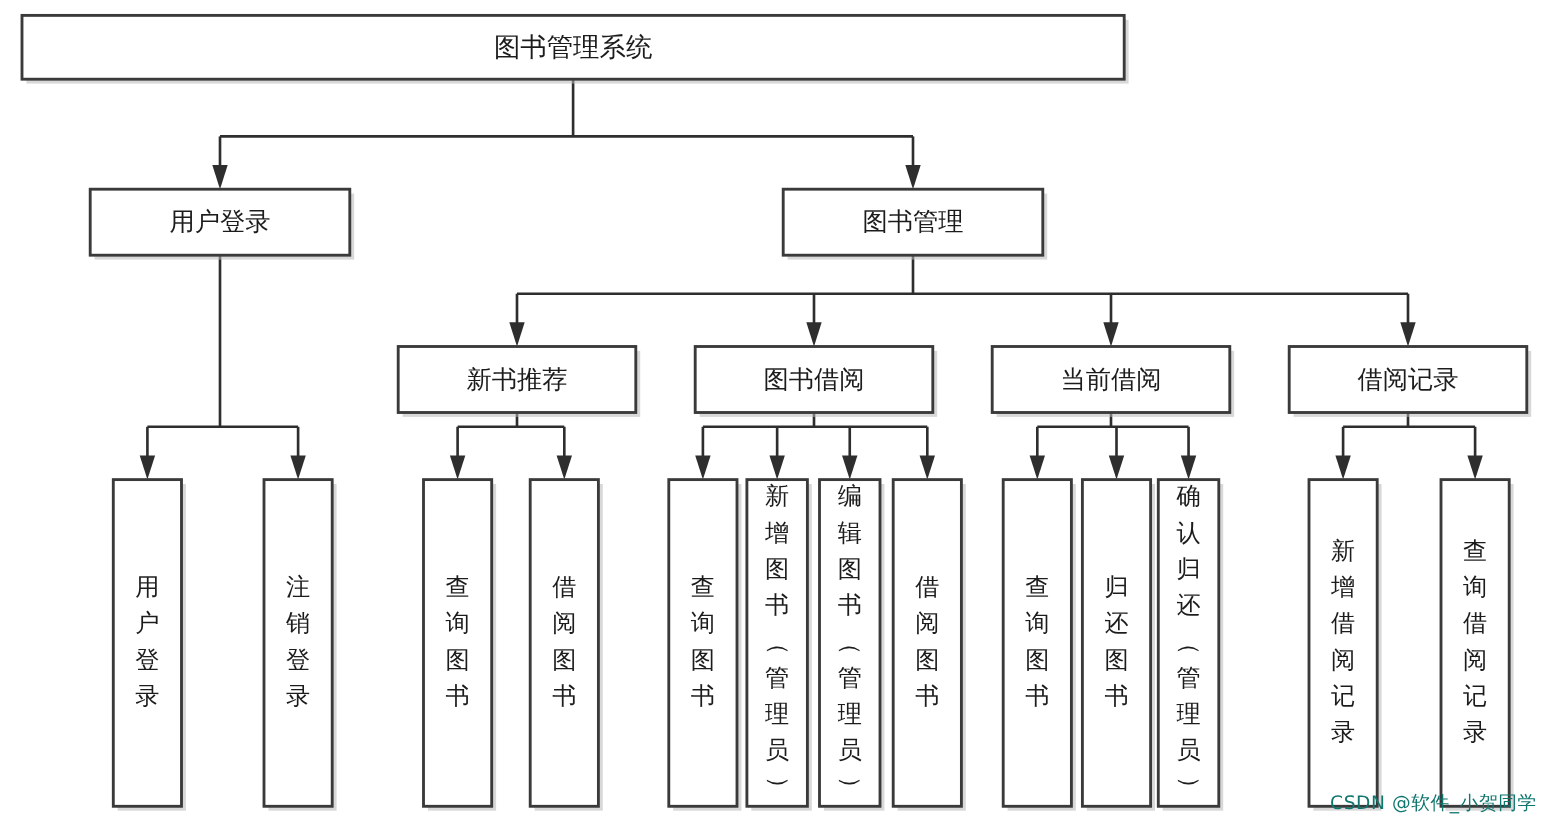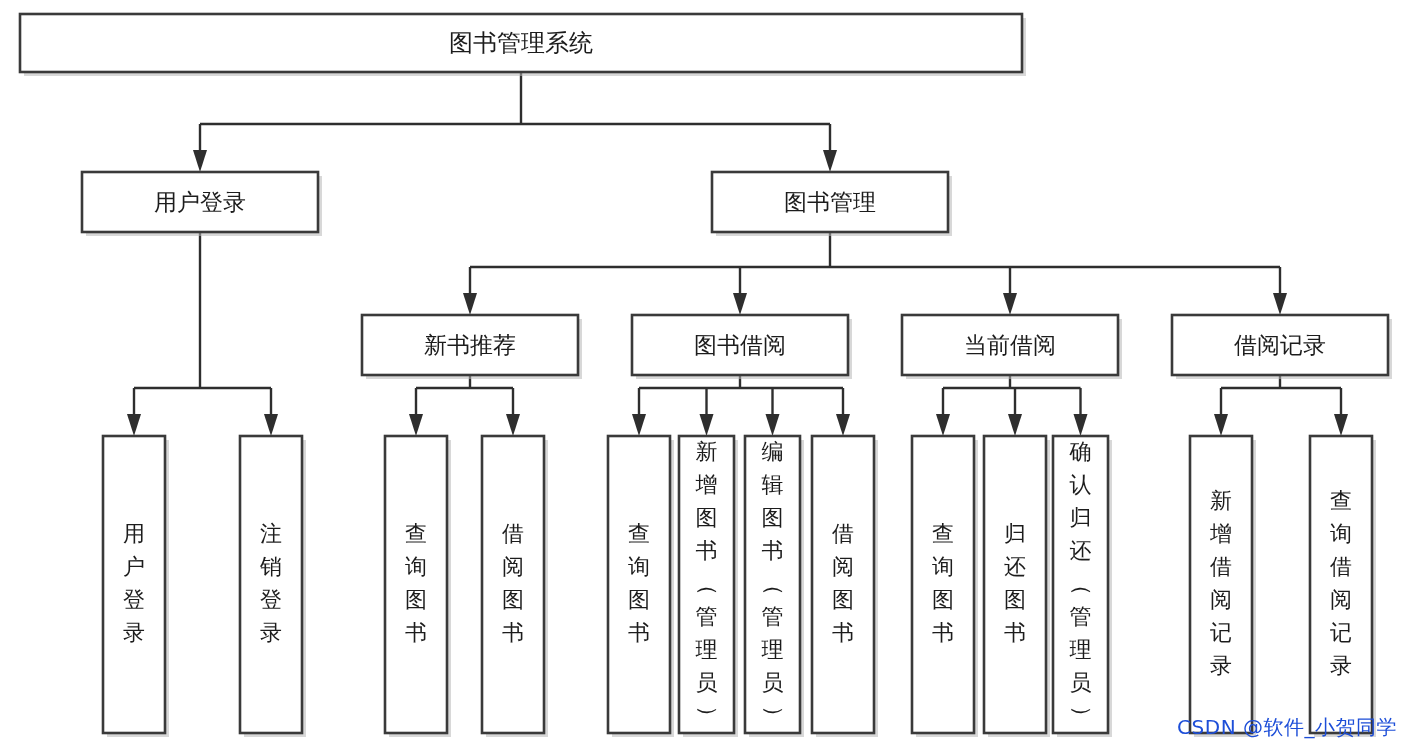--- a/index.html
+++ b/index.html
@@ -51,22 +51,22 @@
     font-family: "DejaVu Sans", "Liberation Sans", sans-serif;
     font-size: 22px;
     text-anchor: middle;
     dominant-baseline: middle;
   }
   .watermark {
     position: absolute;
     right: 8px;
     bottom: 6px;
     font-family: "DejaVu Sans", "Liberation Sans", sans-serif;
-    font-size: 20px;
-    color: #1d4ed8;
+    font-size: 17px;
+    color: #0f766e;
     letter-spacing: 0.5px;
     white-space: nowrap;
     pointer-events: none;
   }
 </style>
 </head>
 <body>
 
 <svg id="diagram" viewBox="0 0 1405 747">
   <g id="edges-layer">

